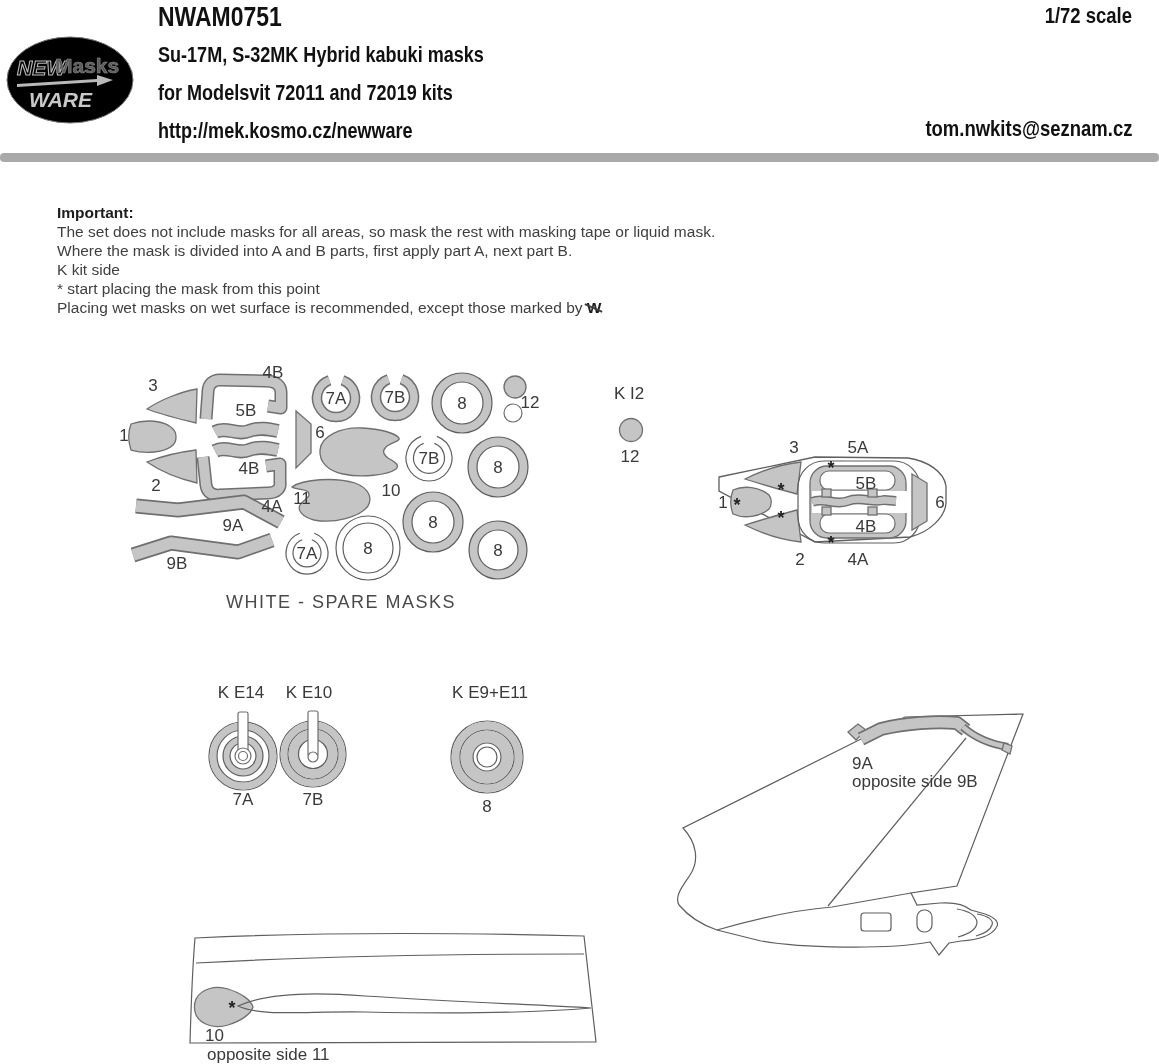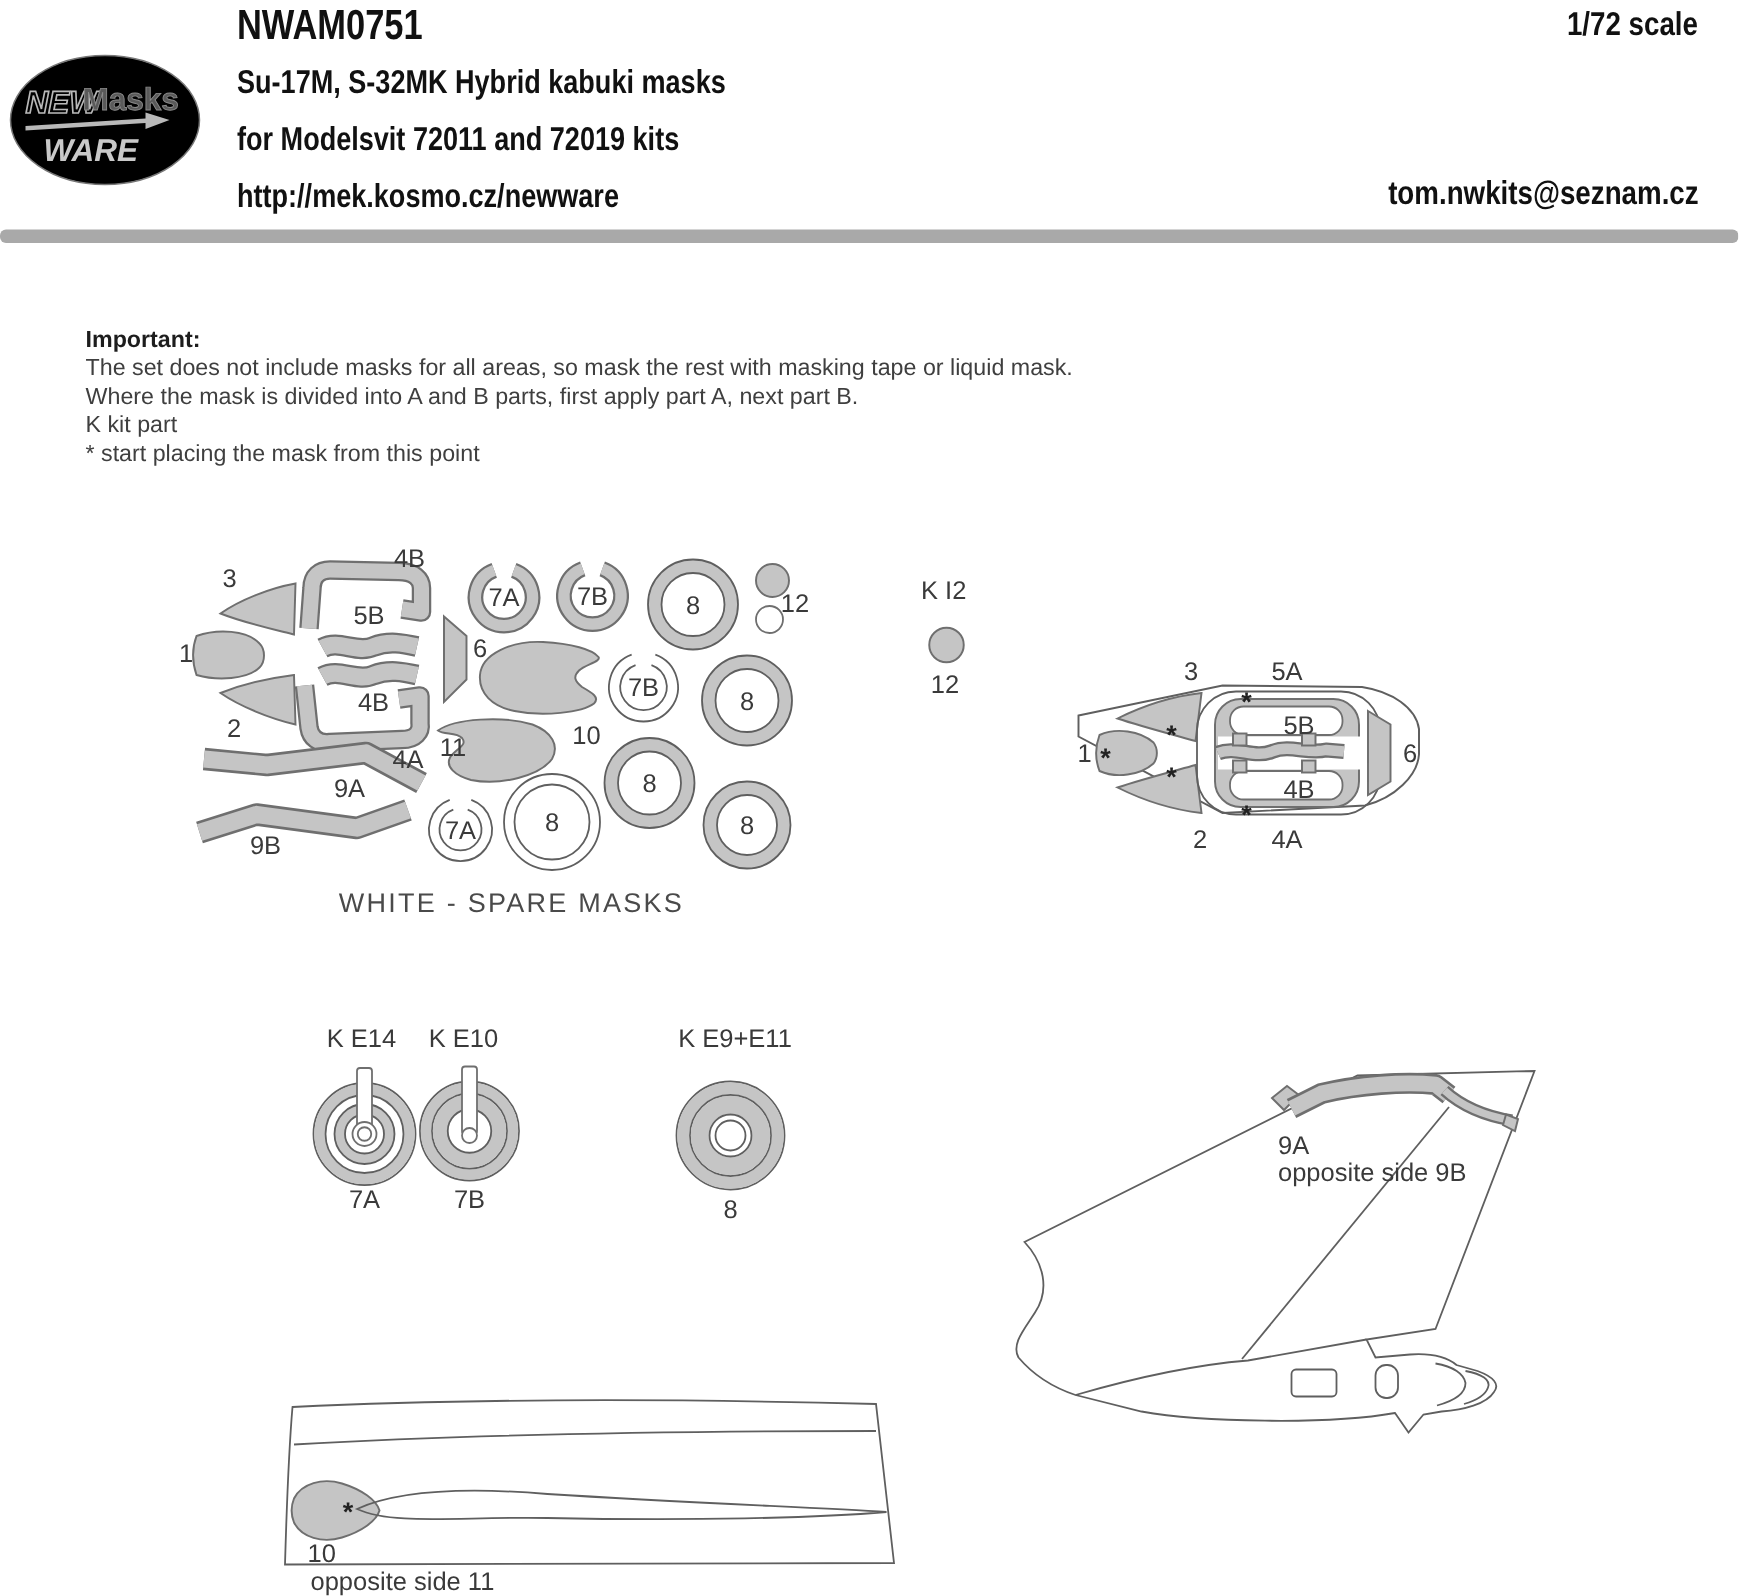--- a/index.html
+++ b/index.html
@@ -11,21 +11,21 @@
   .h-code{top:1px;font-size:28px;}
   .h-t1{top:42px;font-size:22px;}
   .h-t2{top:80px;font-size:22px;}
   .h-url{top:118px;font-size:22px;}
   .hright{position:absolute;right:27px;font-weight:bold;color:#111;white-space:nowrap;
           transform:scaleX(0.84);transform-origin:right top;}
   .h-scale{top:3px;font-size:22px;}
   .h-email{top:116px;font-size:22px;}
   .divider{position:absolute;left:0;top:153px;width:1159px;height:9px;background:#a9a9a9;border-radius:4px;}
   
-  .notes{position:absolute;left:57px;top:217px;font-size:15.5px;line-height:19px;color:#3f3f3f;}
+  .notes{position:absolute;left:57px;top:203px;font-size:15.5px;line-height:19px;color:#3f3f3f;}
   .notes .imp{font-weight:bold;color:#1d1d1d;}
   .wx{position:relative;display:inline-block;font-weight:bold;color:#1d1d1d;}
   .wx::after{content:"";position:absolute;left:-3px;top:46%;width:130%;border-top:2px solid #3f3f3f;
              transform:rotate(24deg);}
   
   .mfill{fill:#c5c5c5;stroke:#6f6f6f;stroke-width:1.3;}
   .wline{fill:#fff;stroke:#6f6f6f;stroke-width:1.2;}
   .thin{fill:none;stroke:#5f5f5f;stroke-width:1.2;}
   .whitefill{fill:#fff;stroke:#5f5f5f;stroke-width:1.3;}
   .bo{fill:none;stroke:#6f6f6f;stroke-linejoin:round;}
@@ -54,22 +54,23 @@
   <div class="hline h-t2">for Modelsvit 72011 and 72019 kits</div>
   <div class="hline h-url">http://mek.kosmo.cz/newware</div>
   <div class="hright h-scale">1/72 scale</div>
   <div class="hright h-email">tom.nwkits@seznam.cz</div>
   <div class="divider"></div>
 
   <div class="notes">
     <div class="imp">Important:</div>
     <div>The set does not include masks for all areas, so mask the rest with masking tape or liquid mask.</div>
     <div>Where the mask is divided into A and B parts, first apply part A, next part B.</div>
-    <div>K kit part</div>
+    <div>K kit side</div>
     <div>*  start placing the mask from this point</div>
+    <div><span>Placing wet masks on wet surface is recommended, except those marked by </span><span class="wx">W</span></div>
   </div>
 
   <svg width="1159" height="714" viewBox="0 350 1159 714" style="position:absolute;left:0;top:350px;">
 
     <g>
 
       <path class="mfill" d="M147,409 C160,400 180,392 197,389 L196,423 C180,419 162,415 147,409 Z"></path>
 
       <path class="mfill" d="M131,424 C145,419 165,420 173,429 C177,433 177,441 173,445 C165,453 145,454 131,450 C128,441 128,432 131,424 Z"></path>
 

